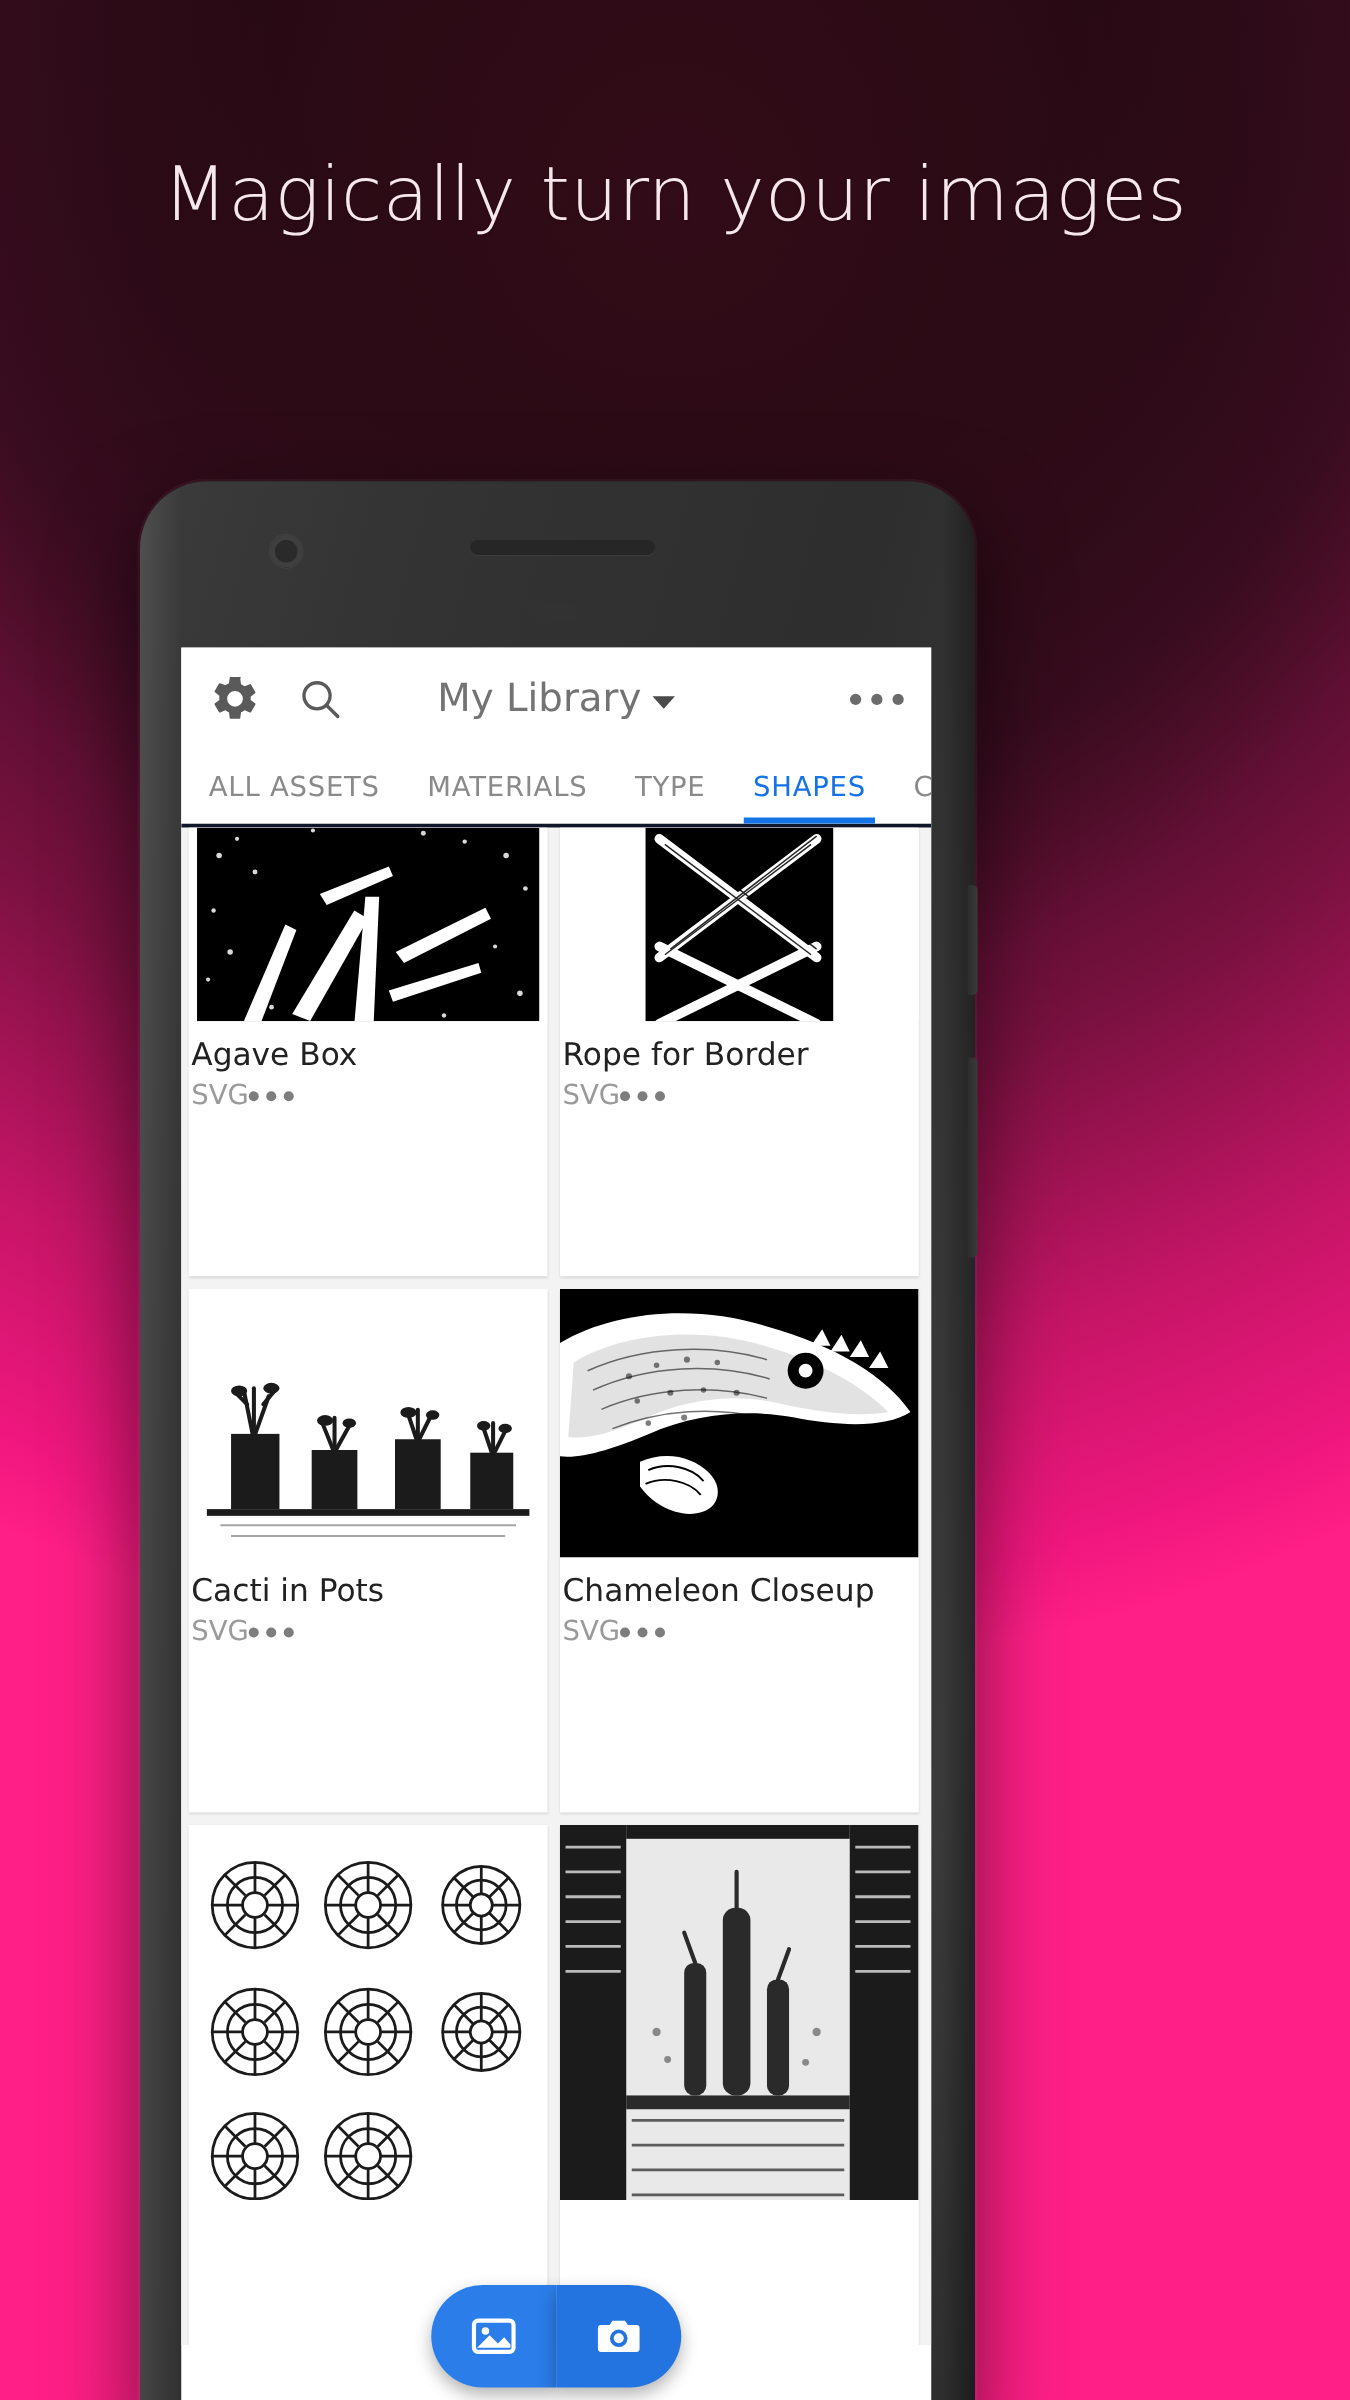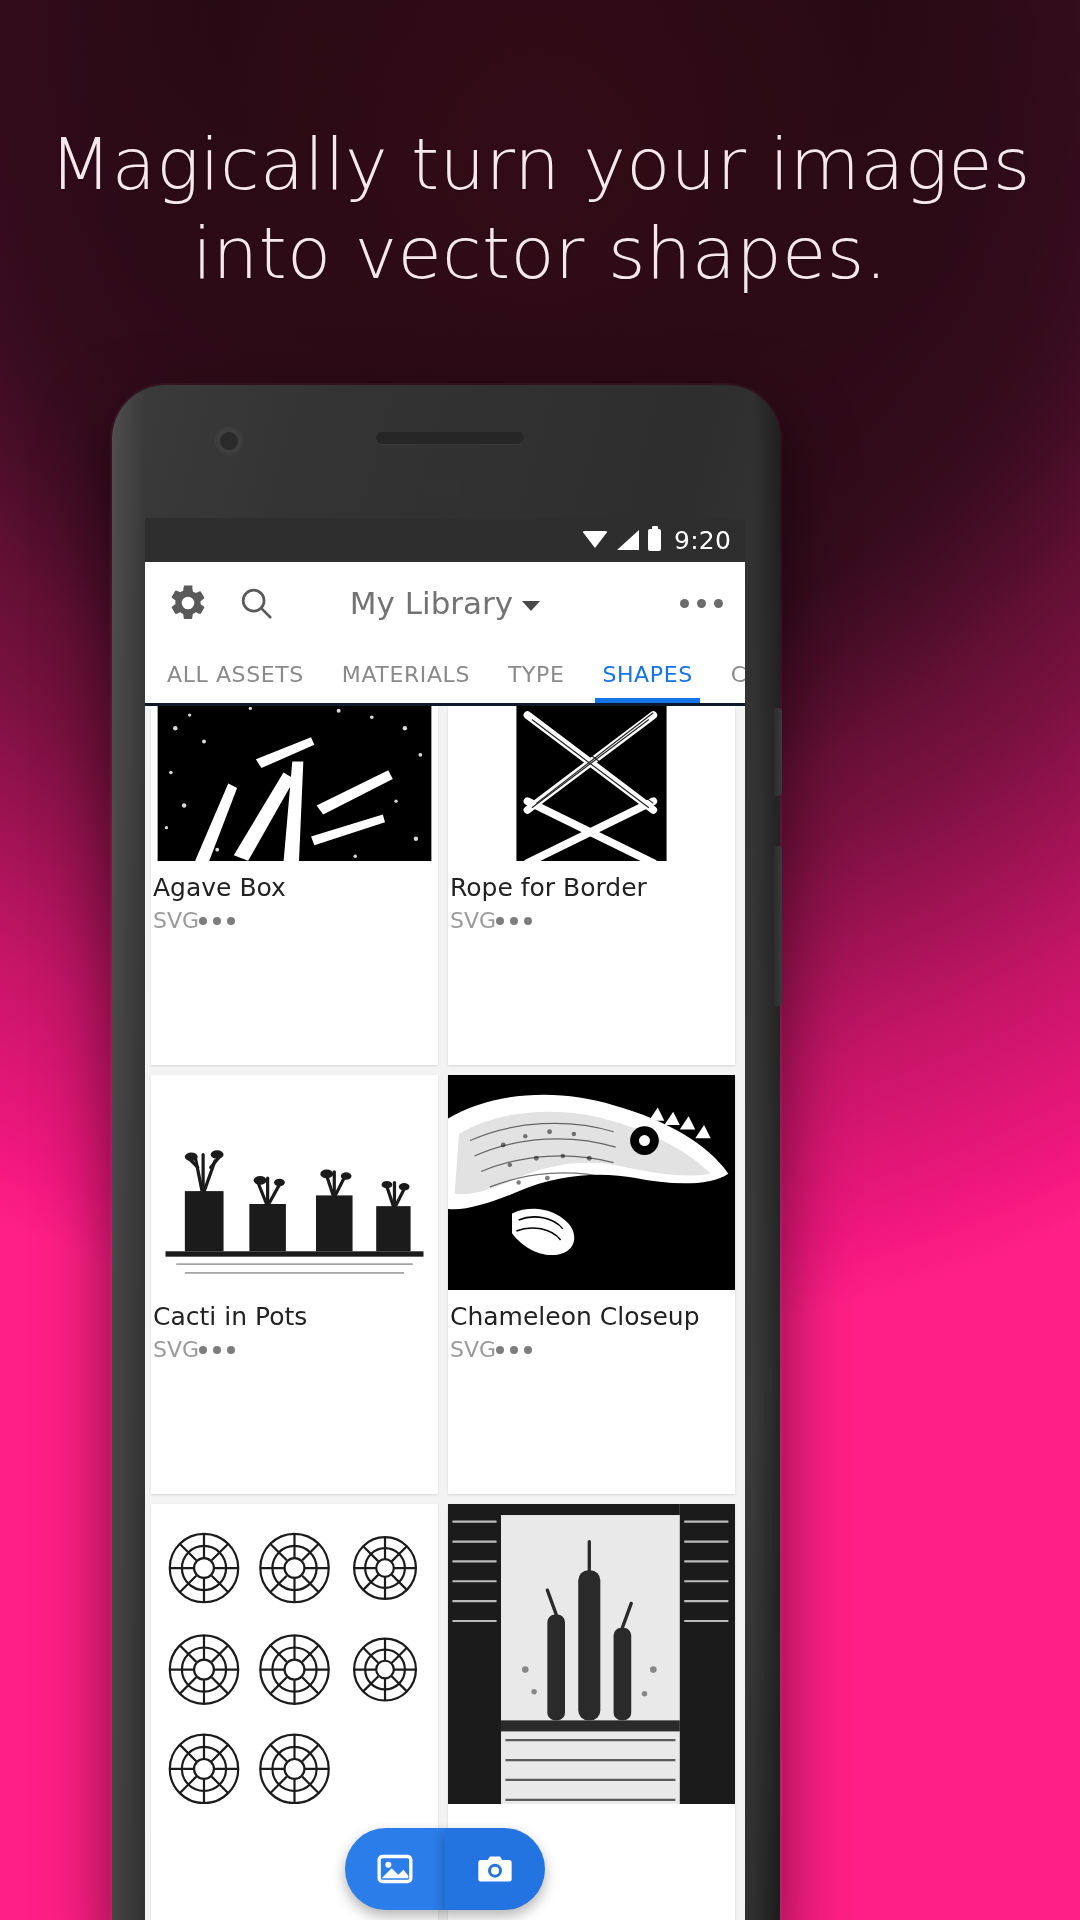--- a/index.html
+++ b/index.html
@@ -33,21 +33,21 @@
   
   .headline {
     position: absolute;
     top: 120px;
     left: 0;
     width: 1080px;
     text-align: center;
     color: #f6e7ec;
     font-family: "DejaVu Sans", sans-serif;
     font-weight: 300;
-    font-size: 72px;
+    font-size: 60px;
     line-height: 1.23;
     letter-spacing: 0.3px;
     text-shadow: 0 1px 2px rgba(0,0,0,0.25);
   }
   .headline .hl-line { display: block; }
 
   
   .phone {
     position: absolute;
     left: 112px;
@@ -334,42 +334,35 @@
   .fab svg { display: block; }
 </style>
 </head>
 <body>
 
 <div class="backdrop"></div>
 <div class="backdrop-vignette"></div>
 
 <div class="headline">
   <span class="hl-line">Magically turn your images</span>
-  <span class="hl-line">into vector shapes.</span>
 </div>
 
 <div class="phone">
   <div class="phone-hl"></div>
   <div class="phone-edge-r"></div>
 </div>
 
 <div class="cam-dot"></div>
 <div class="speaker"></div>
 <div class="sensor"></div>
 <div class="btn-side btn-power"></div>
 <div class="btn-side btn-vol"></div>
 
 <div class="screen">
 
-  <div class="statusbar">
-    <span class="ico-wifi"></span>
-    <span class="ico-signal"></span>
-    <span class="ico-batt"></span>
-    <span class="sb-time">9:20</span>
-  </div>
 
   <div class="appbar">
     <span class="ico-gear">
       <svg viewBox="0 0 24 24" width="42" height="42" aria-hidden="true">
         <path fill="#5a5a5a" d="M19.14 12.94a7.07 7.07 0 0 0 .06-.94 7.07 7.07 0 0 0-.06-.94l2.03-1.58a.48.48 0 0 0 .12-.61l-1.92-3.32a.48.48 0 0 0-.58-.21l-2.39.96a7.05 7.05 0 0 0-1.63-.94l-.36-2.54A.47.47 0 0 0 13.94 2h-3.88a.47.47 0 0 0-.47.4l-.36 2.54c-.59.24-1.13.56-1.63.94l-2.39-.96a.48.48 0 0 0-.58.21L2.71 8.45a.48.48 0 0 0 .12.61l2.03 1.58a7.3 7.3 0 0 0 0 1.88L2.83 14.1a.48.48 0 0 0-.12.61l1.92 3.32c.12.22.38.3.58.21l2.39-.96c.5.38 1.04.7 1.63.94l.36 2.54c.04.23.24.4.47.4h3.88c.23 0 .43-.17.47-.4l.36-2.54c.59-.24 1.13-.56 1.63-.94l2.39.96c.2.09.46.01.58-.21l1.92-3.32a.48.48 0 0 0-.12-.61l-2.03-1.58zM12 15.6A3.6 3.6 0 1 1 12 8.4a3.6 3.6 0 0 1 0 7.2z"></path>
       </svg>
     </span>
     <span class="ico-search">
       <svg viewBox="0 0 24 24" width="38" height="38" aria-hidden="true">
         <circle cx="10.5" cy="10.5" r="6.6" fill="none" stroke="#5a5a5a" stroke-width="1.7"></circle>

